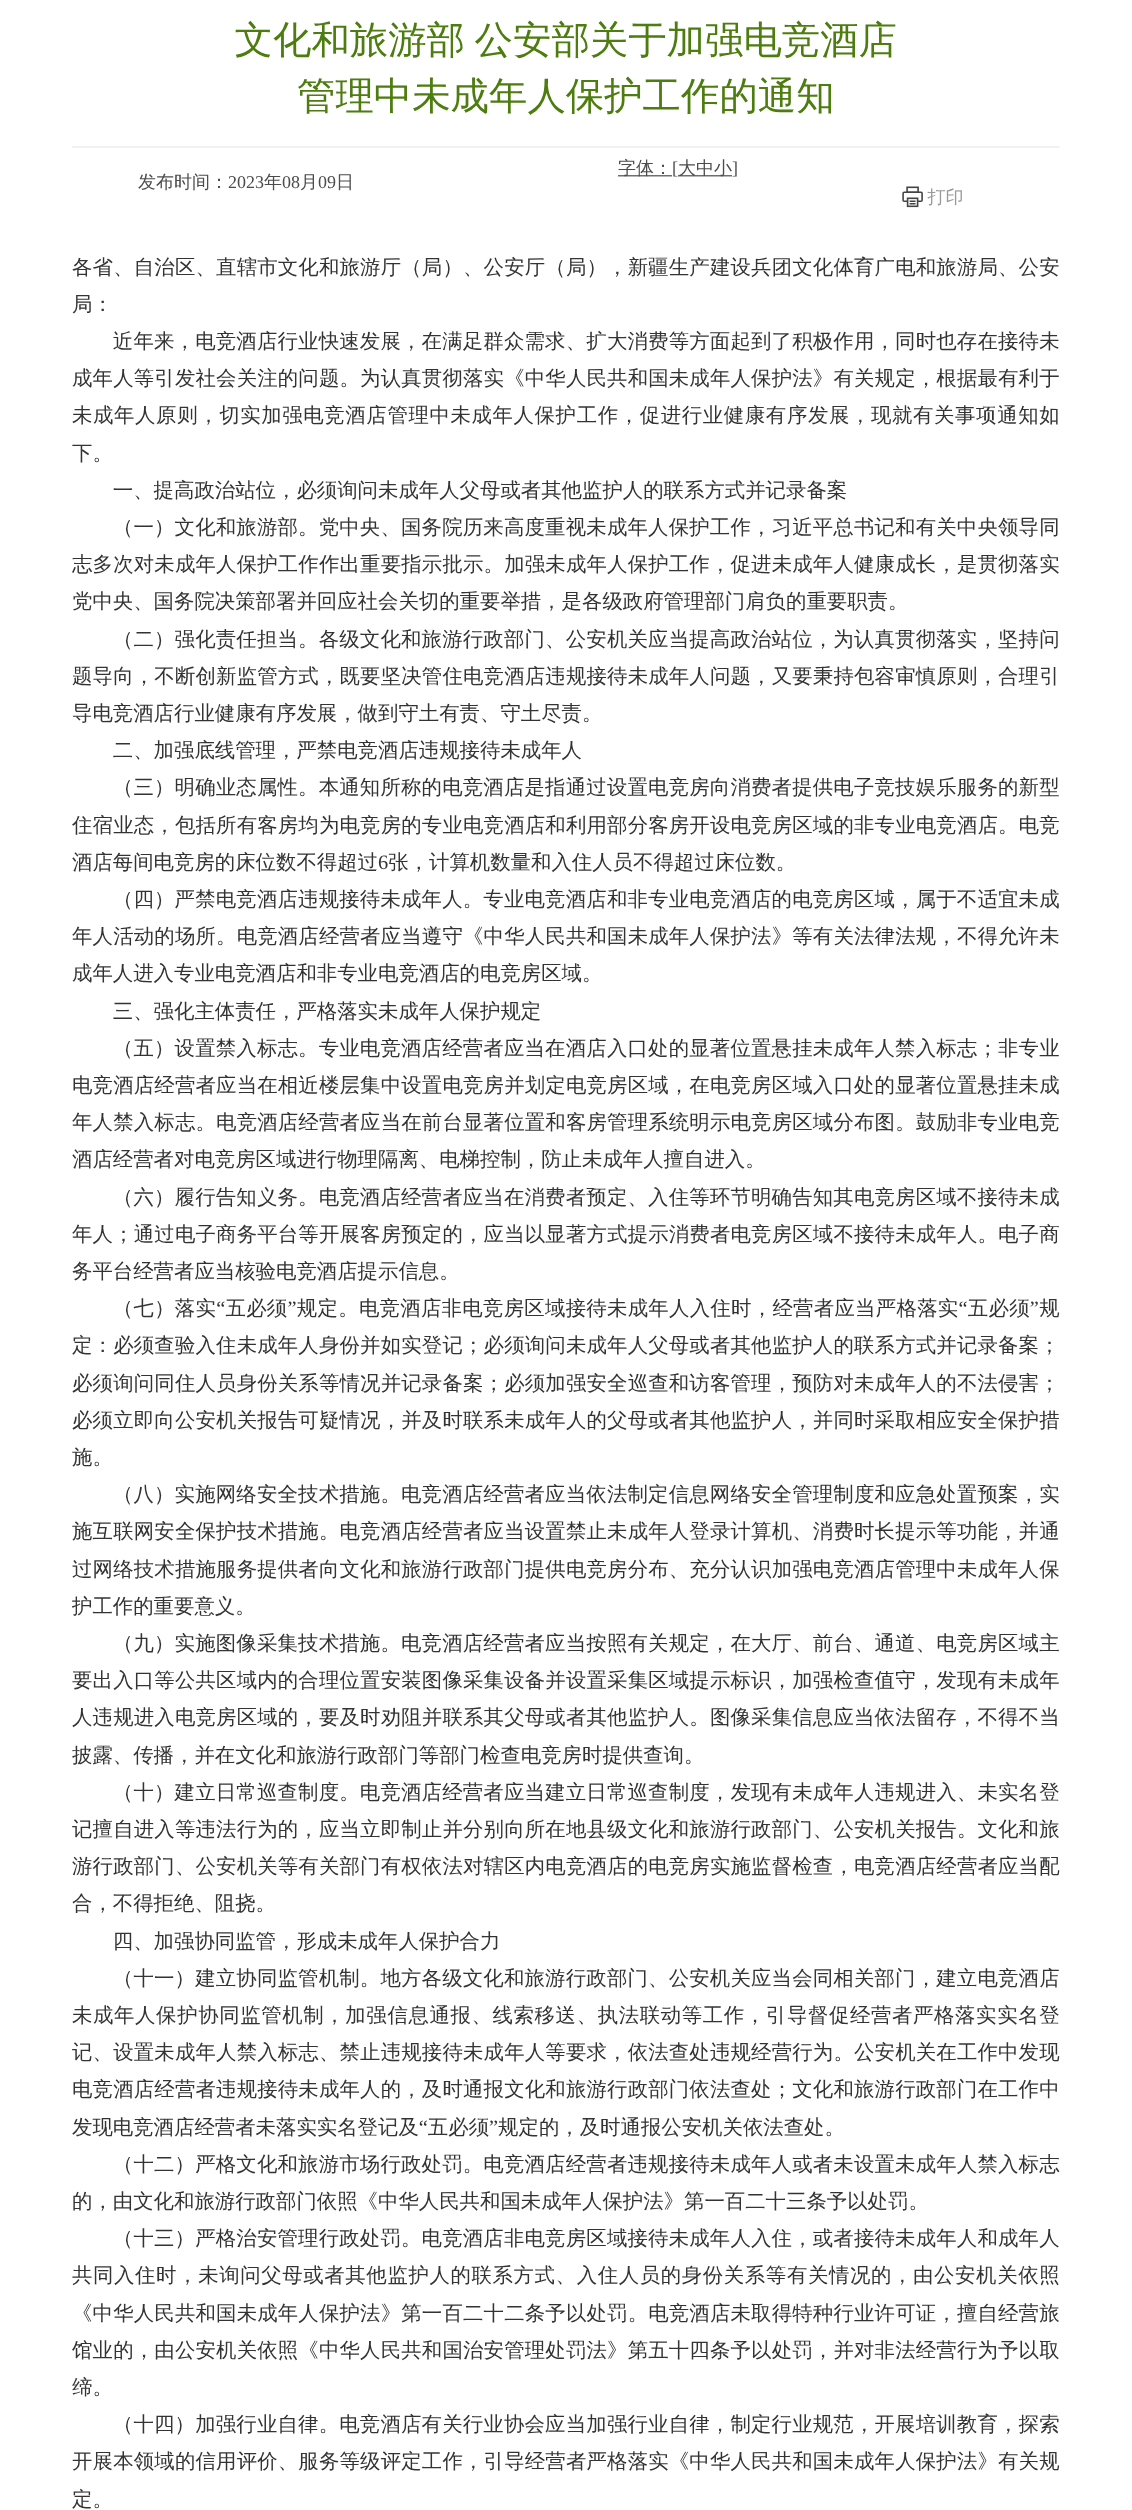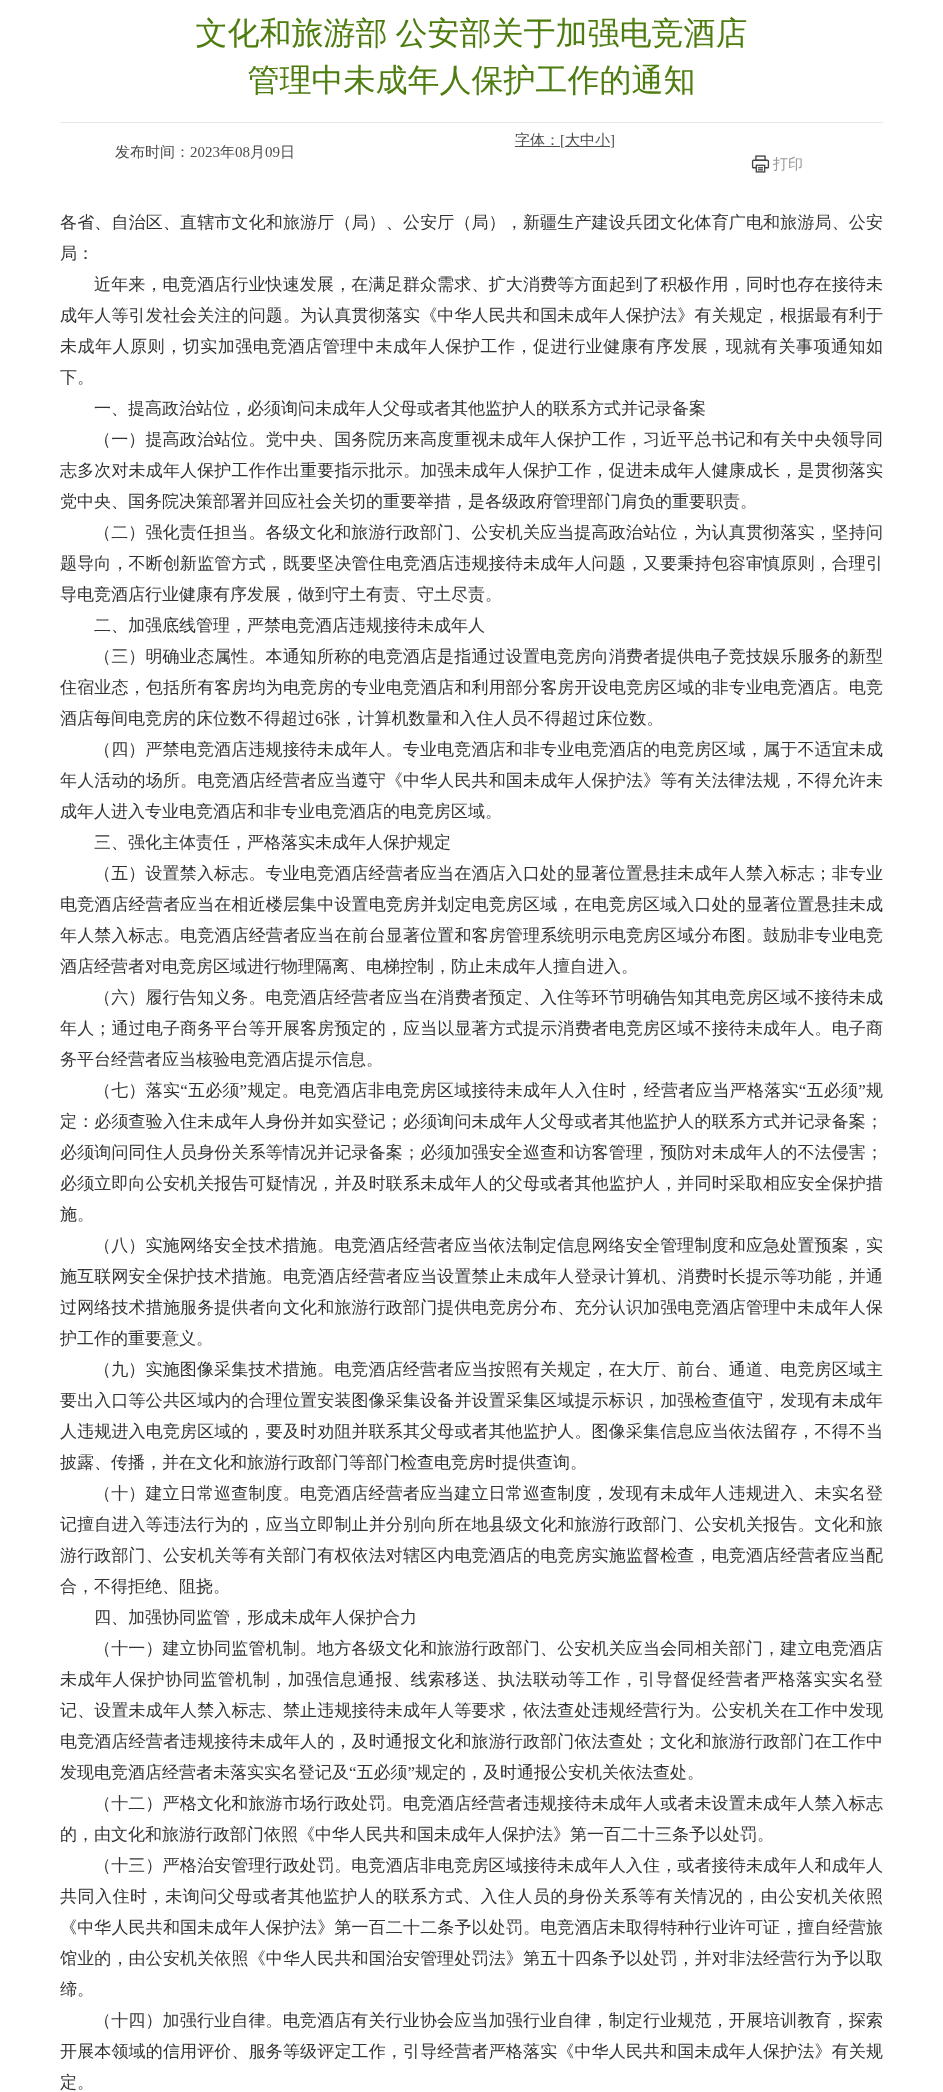--- a/index.html
+++ b/index.html
@@ -84,21 +84,21 @@
           </svg>
         </span>
       <span>打印</span>
     </span>
   </div>
 
   <div class="content">
     <p class="salutation">各省、自治区、直辖市文化和旅游厅（局）、公安厅（局），新疆生产建设兵团文化体育广电和旅游局、公安局：</p>
     <p>近年来，电竞酒店行业快速发展，在满足群众需求、扩大消费等方面起到了积极作用，同时也存在接待未成年人等引发社会关注的问题。为认真贯彻落实《中华人民共和国未成年人保护法》有关规定，根据最有利于未成年人原则，切实加强电竞酒店管理中未成年人保护工作，促进行业健康有序发展，现就有关事项通知如下。</p>
     <p>一、提高政治站位，必须询问未成年人父母或者其他监护人的联系方式并记录备案</p>
-    <p>（一）提高政治站位。党中央、国务院历来高度重视未成年人保护工作，习近平总书记和有关中央领导同志多次对未成年人保护工作作出重要指示批示。加强未成年人保护工作，促进未成年人健康成长，是贯彻落实党中央、国务院决策部署并回应社会关切的重要举措，是各级政府管理部门肩负的重要职责。</p>
+    <p>（一）文化和旅游部。党中央、国务院历来高度重视未成年人保护工作，习近平总书记和有关中央领导同志多次对未成年人保护工作作出重要指示批示。加强未成年人保护工作，促进未成年人健康成长，是贯彻落实党中央、国务院决策部署并回应社会关切的重要举措，是各级政府管理部门肩负的重要职责。</p>
     <p>（二）强化责任担当。各级文化和旅游行政部门、公安机关应当提高政治站位，为认真贯彻落实，坚持问题导向，不断创新监管方式，既要坚决管住电竞酒店违规接待未成年人问题，又要秉持包容审慎原则，合理引导电竞酒店行业健康有序发展，做到守土有责、守土尽责。</p>
     <p>二、加强底线管理，严禁电竞酒店违规接待未成年人</p>
     <p>（三）明确业态属性。本通知所称的电竞酒店是指通过设置电竞房向消费者提供电子竞技娱乐服务的新型住宿业态，包括所有客房均为电竞房的专业电竞酒店和利用部分客房开设电竞房区域的非专业电竞酒店。电竞酒店每间电竞房的床位数不得超过6张，计算机数量和入住人员不得超过床位数。</p>
     <p>（四）严禁电竞酒店违规接待未成年人。专业电竞酒店和非专业电竞酒店的电竞房区域，属于不适宜未成年人活动的场所。电竞酒店经营者应当遵守《中华人民共和国未成年人保护法》等有关法律法规，不得允许未成年人进入专业电竞酒店和非专业电竞酒店的电竞房区域。</p>
     <p>三、强化主体责任，严格落实未成年人保护规定</p>
     <p>（五）设置禁入标志。专业电竞酒店经营者应当在酒店入口处的显著位置悬挂未成年人禁入标志；非专业电竞酒店经营者应当在相近楼层集中设置电竞房并划定电竞房区域，在电竞房区域入口处的显著位置悬挂未成年人禁入标志。电竞酒店经营者应当在前台显著位置和客房管理系统明示电竞房区域分布图。鼓励非专业电竞酒店经营者对电竞房区域进行物理隔离、电梯控制，防止未成年人擅自进入。</p>
     <p>（六）履行告知义务。电竞酒店经营者应当在消费者预定、入住等环节明确告知其电竞房区域不接待未成年人；通过电子商务平台等开展客房预定的，应当以显著方式提示消费者电竞房区域不接待未成年人。电子商务平台经营者应当核验电竞酒店提示信息。</p>
     <p>（七）落实“五必须”规定。电竞酒店非电竞房区域接待未成年人入住时，经营者应当严格落实“五必须”规定：必须查验入住未成年人身份并如实登记；必须询问未成年人父母或者其他监护人的联系方式并记录备案；必须询问同住人员身份关系等情况并记录备案；必须加强安全巡查和访客管理，预防对未成年人的不法侵害；必须立即向公安机关报告可疑情况，并及时联系未成年人的父母或者其他监护人，并同时采取相应安全保护措施。</p>
     <p>（八）实施网络安全技术措施。电竞酒店经营者应当依法制定信息网络安全管理制度和应急处置预案，实施互联网安全保护技术措施。电竞酒店经营者应当设置禁止未成年人登录计算机、消费时长提示等功能，并通过网络技术措施服务提供者向文化和旅游行政部门提供电竞房分布、充分认识加强电竞酒店管理中未成年人保护工作的重要意义。</p>
     <p>（九）实施图像采集技术措施。电竞酒店经营者应当按照有关规定，在大厅、前台、通道、电竞房区域主要出入口等公共区域内的合理位置安装图像采集设备并设置采集区域提示标识，加强检查值守，发现有未成年人违规进入电竞房区域的，要及时劝阻并联系其父母或者其他监护人。图像采集信息应当依法留存，不得不当披露、传播，并在文化和旅游行政部门等部门检查电竞房时提供查询。</p>

